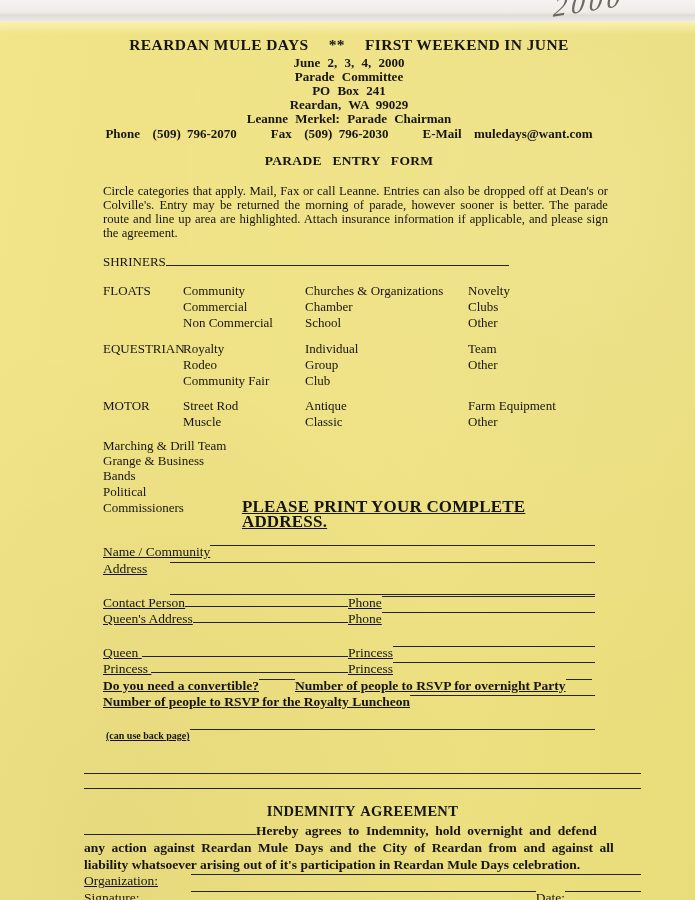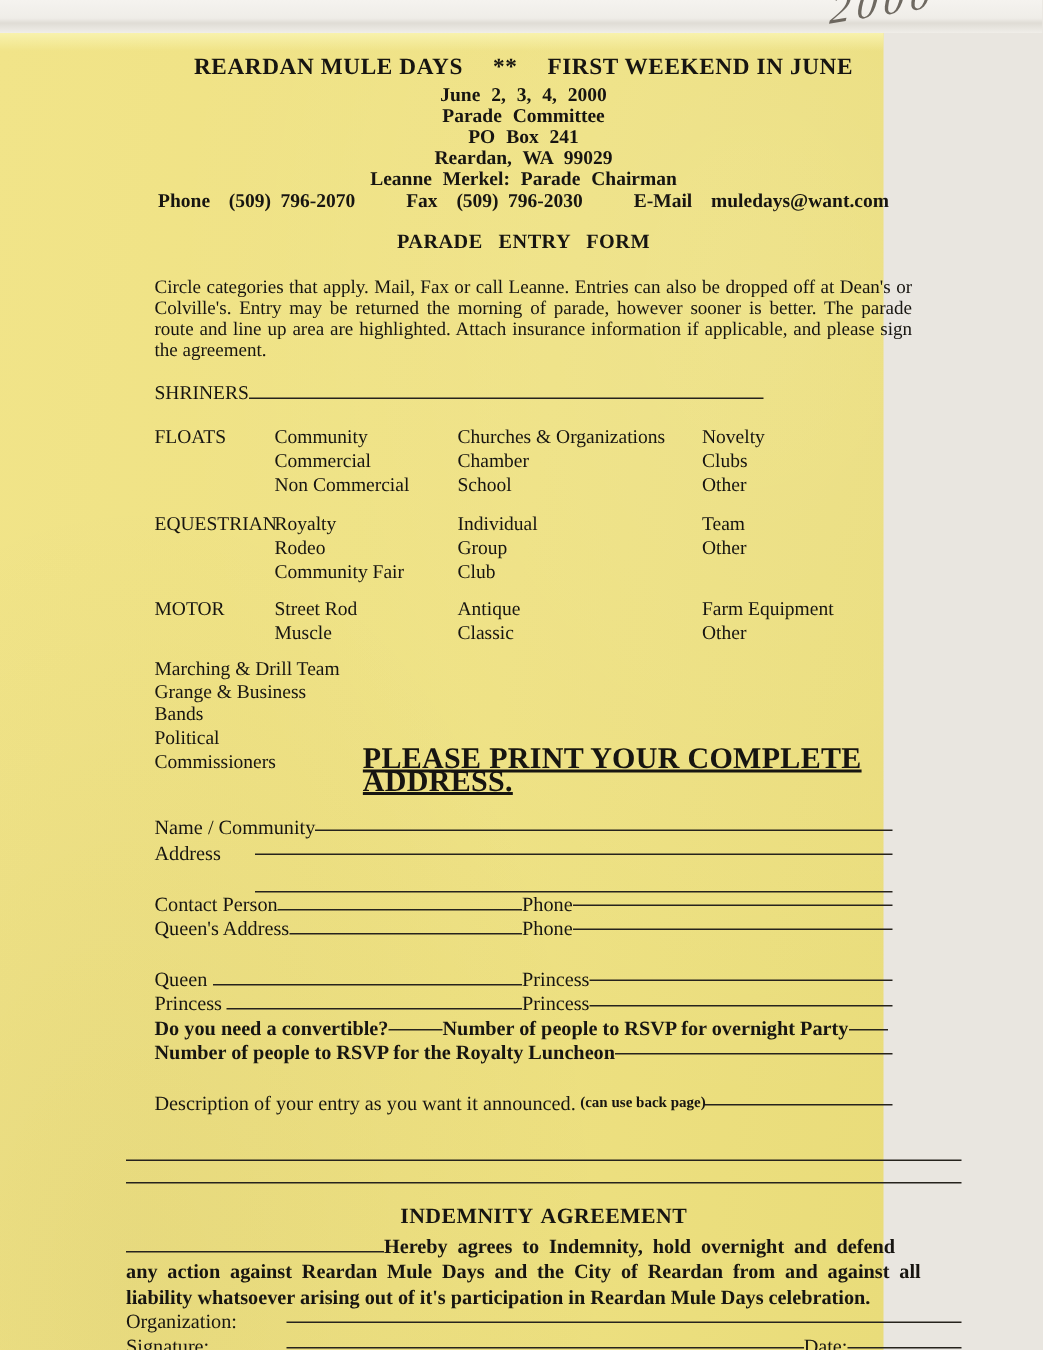--- a/index.html
+++ b/index.html
@@ -14,21 +14,21 @@
     background:linear-gradient(#f5f3ef 0%,#efede8 55%,#dfdcd5 70%,#f0eee9 100%);
   }
   .handwriting{
     position:absolute;top:-14px;right:70px;
     font-style:italic;font-size:28px;color:#4e483f;
     transform:rotate(-9deg) skewX(-14deg);
     letter-spacing:4px;opacity:.8;
   }
   
   .paper{
-    position:absolute;top:22px;left:0;width:589px;height:878px;
+    position:absolute;top:22px;left:0;width:695px;height:878px;
     background:
       radial-gradient(ellipse at 15% 95%, rgba(90,70,0,0.06), transparent 45%),
       radial-gradient(ellipse at 85% 20%, rgba(255,255,255,0.10), transparent 55%),
       linear-gradient(100deg,#f1e489 0%,#eee182 55%,#e9dc7a 100%);
   }
   .paper::before{
     content:"";position:absolute;top:0;left:0;right:0;height:12px;
     background:linear-gradient(#f8f2ad,rgba(248,242,173,0));
   }
   .content{position:relative;margin:0 0 0 103px;width:492px;}
@@ -49,24 +49,24 @@
   .shriners{margin-top:13px;font-size:13px;text-align:right;}
   .shriners .bl-fix{width:343px;}
   
   .cat{display:grid;grid-template-columns:80px 122px 163px 1fr;font-size:13px;line-height:16px;}
   .cat-floats{margin-top:13px;}
   .cat-equestrian{margin-top:10px;}
   .cat-motor{margin-top:9px;}
   
   .other-list{margin-top:8px;font-size:13px;line-height:15.3px;}
   .commissioner-row{display:flex;align-items:baseline;}
-  .print-notice{margin-left:58px;font-weight:bold;font-size:20px;text-decoration:underline;letter-spacing:.2px;}
+  .print-notice{margin-left:58px;font-weight:bold;font-size:17px;text-decoration:underline;letter-spacing:.2px;}
   
   .fields{margin-top:15px;font-size:13.5px;}
-  .frow{display:flex;align-items:center;line-height:16.2px;}
+  .frow{display:flex;align-items:flex-start;line-height:16.2px;text-decoration:underline;}
   .gap16{height:16px;}
   .gap18{height:18px;}
   .addr-indent{margin-left:67px;}
   .lbl-address{width:67px;}
   .note-small{font-size:10px;font-weight:bold;margin-left:3px;}
   .bleed{margin-left:-19px;margin-right:-46px;}
   .wide-rule{border-bottom:1.5px solid #26231d;height:13px;}
   
   .indemnity{margin-top:14px;font-size:13.5px;}
   .ind-title{text-align:center;font-weight:bold;font-size:14.5px;letter-spacing:.3px;word-spacing:2px;}
@@ -234,21 +234,20 @@
         <span class="bl-fix" style="width:26px"></span>
       </div>
       <div class="frow bold">
         <span class="lbl">Number of people to RSVP for the Royalty Luncheon</span>
         <span class="bl"></span>
       </div>
 
       <div class="gap18"></div>
 
       <div class="frow">
-        <span class="lbl">Description of your entry as you want it announced.</span>
         <span class="note-small">(can use back page)</span>
         <span class="bl"></span>
       </div>
       <div class="bleed">
         <div class="gap16"></div>
         <div class="wide-rule"></div>
         <div class="wide-rule" style="margin-top:1px"></div>
       </div>
     </div>
 

